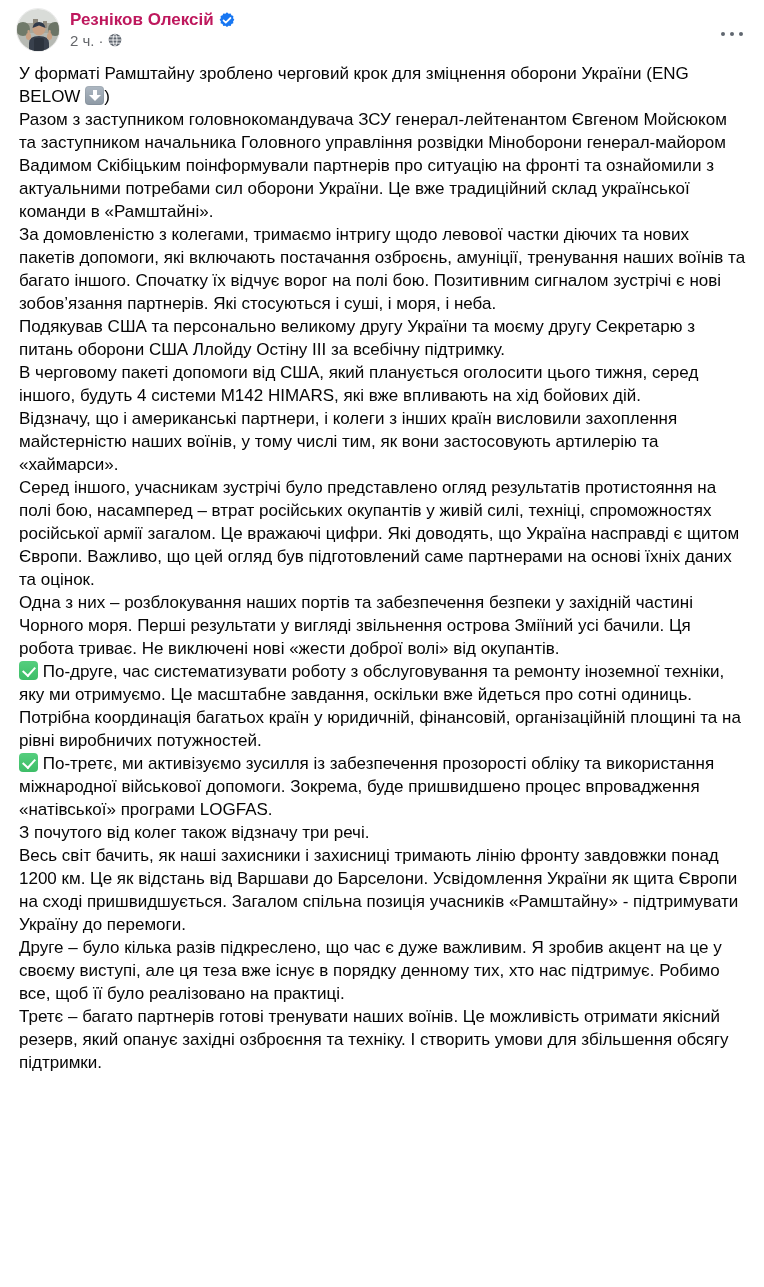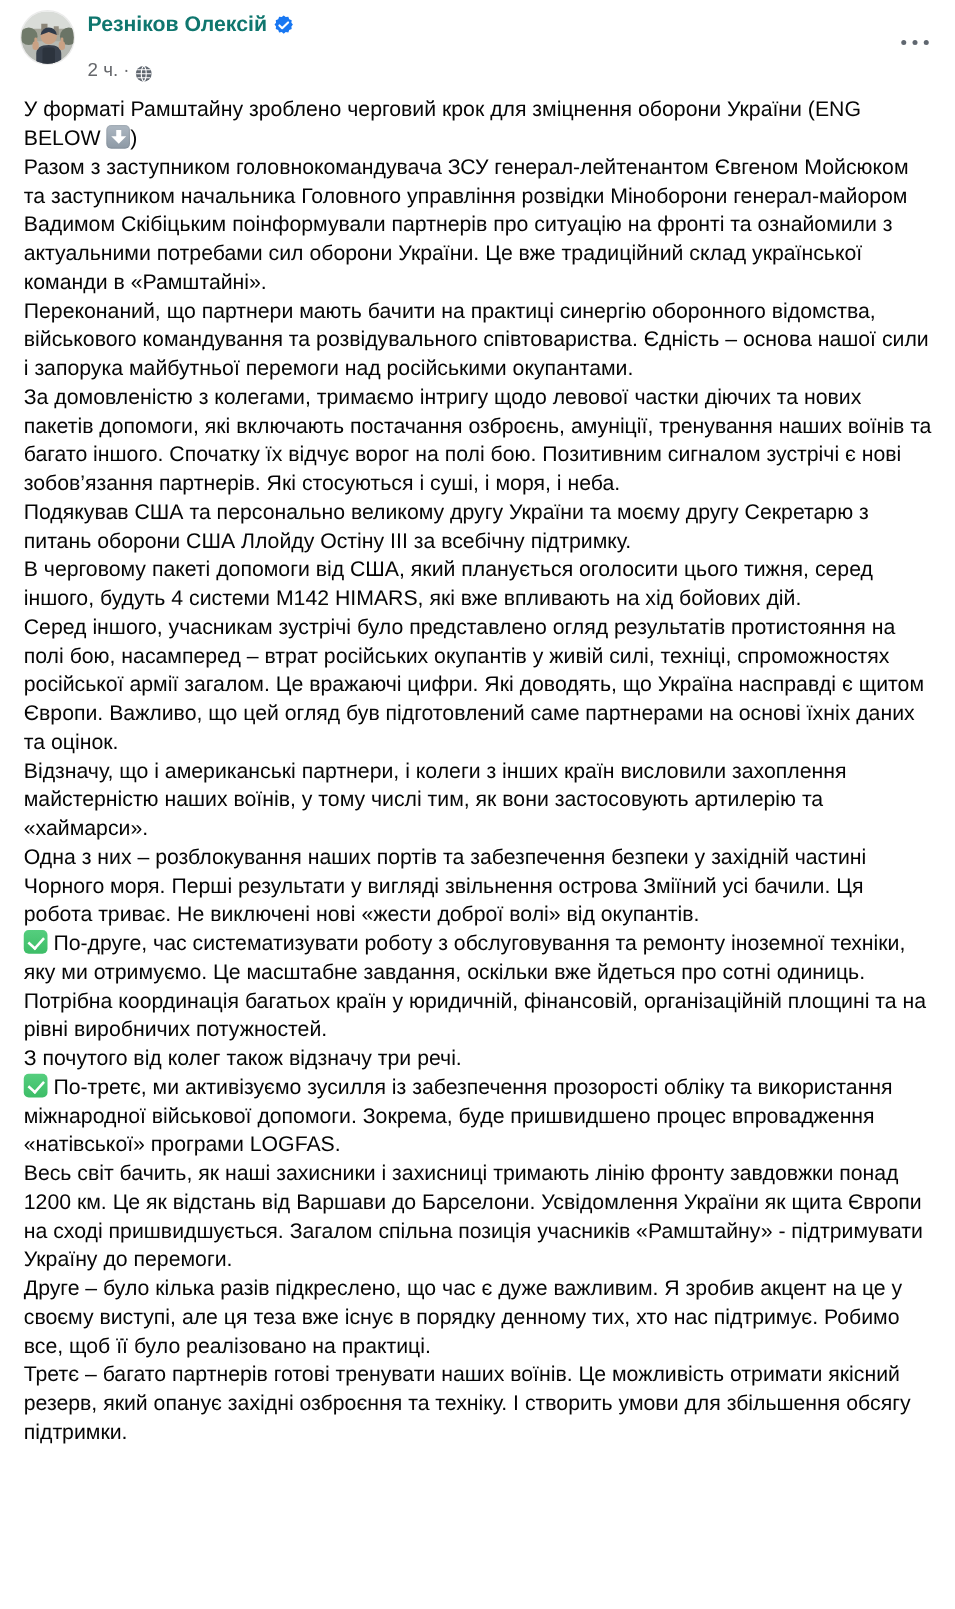--- a/index.html
+++ b/index.html
@@ -20,27 +20,27 @@
   }
   .avatar {
     width:44px; height:44px; border-radius:50%;
     overflow:hidden; flex:0 0 44px; cursor:pointer;
     border:1px solid rgba(0,0,0,.08);
   }
   .avatar svg { display:block; }
   .header-info { margin-left:10px; flex:1; padding-top:1px; }
   .author-row { display:flex; align-items:center; gap:5px; }
   .author {
-    font-size:17px; font-weight:700; color:#0f766e;
+    font-size:17px; font-weight:700; color:#be185d;
     line-height:21px; cursor:pointer;
   }
   .verified { display:inline-flex; align-items:center; margin-top:1px; }
   .meta-row {
-    display:flex; align-items:flex-end; gap:4px;
-    font-size:15px; color:#65676b; margin-top:18px; line-height:18px;
+    display:flex; align-items:flex-start; gap:4px;
+    font-size:15px; color:#65676b; margin-top:2px; line-height:18px;
   }
   .meta-row .timestamp { cursor:pointer; }
   .globe { display:inline-flex; align-items:center; margin-top:1px; }
   .menu-btn {
     position:absolute; right:16px; top:22px;
     width:32px; height:24px; display:flex; align-items:center; justify-content:center;
     border-radius:6px; cursor:pointer;
   }
   .menu-btn .dot3 { width:4.5px; height:4.5px; border-radius:50%; background:#606770; margin:0 2.2px; }
 
@@ -130,28 +130,27 @@
     <div class="menu-btn">
       <span class="dot3"></span>
         <span class="dot3"></span>
         <span class="dot3"></span>
     </div>
   </div>
 
   <div class="post-body" id="post-body">
       <div class="paragraph">У форматі Рамштайну зроблено черговий крок для зміцнення оборони України (ENG BELOW <span class="emoji emoji-down"></span>)</div>
       <div class="paragraph">Разом з заступником головнокомандувача ЗСУ генерал-лейтенантом Євгеном Мойсюком та заступником начальника Головного управління розвідки Міноборони генерал-майором Вадимом Скібіцьким поінформували партнерів про ситуацію на фронті та ознайомили з актуальними потребами сил оборони України. Це вже традиційний склад української команди в «Рамштайні».</div>
-      <div class="paragraph">Переконаний, що партнери мають бачити на практиці синергію оборонного відомства, військового командування та розвідувального співтовариства. Єдність – основа нашої сили і запорука майбутньої перемоги над російськими окупантами.</div>
       <div class="paragraph">За домовленістю з колегами, тримаємо інтригу щодо левової частки діючих та нових пакетів допомоги, які включають постачання озброєнь, амуніції, тренування наших воїнів та багато іншого. Спочатку їх відчує ворог на полі бою. Позитивним сигналом зустрічі є нові зобов’язання партнерів. Які стосуються і суші, і моря, і неба.</div>
       <div class="paragraph">Подякував США та персонально великому другу України та моєму другу Секретарю з питань оборони США Ллойду Остіну III за всебічну підтримку.</div>
       <div class="paragraph">В черговому пакеті допомоги від США, який планується оголосити цього тижня, серед іншого, будуть 4 системи M142 HIMARS, які вже впливають на хід бойових дій.</div>
+      <div class="paragraph">Відзначу, що і американські партнери, і колеги з інших країн висловили захоплення майстерністю наших воїнів, у тому числі тим, як вони застосовують артилерію та «хаймарси».</div>
       <div class="paragraph">Серед іншого, учасникам зустрічі було представлено огляд результатів протистояння на полі бою, насамперед – втрат російських окупантів у живій силі, техніці, спроможностях російської армії загалом. Це вражаючі цифри. Які доводять, що Україна насправді є щитом Європи. Важливо, що цей огляд був підготовлений саме партнерами на основі їхніх даних та оцінок.</div>
-      <div class="paragraph">Відзначу, що і американські партнери, і колеги з інших країн висловили захоплення майстерністю наших воїнів, у тому числі тим, як вони застосовують артилерію та «хаймарси».</div>
       <div class="paragraph">Одна з них – розблокування наших портів та забезпечення безпеки у західній частині Чорного моря. Перші результати у вигляді звільнення острова Зміїний усі бачили. Ця робота триває. Не виключені нові «жести доброї волі» від окупантів.</div>
       <div class="paragraph"><span class="emoji emoji-check"></span> По-друге, час систематизувати роботу з обслуговування та ремонту іноземної техніки, яку ми отримуємо. Це масштабне завдання, оскільки вже йдеться про сотні одиниць. Потрібна координація багатьох країн у юридичній, фінансовій, організаційній площині та на рівні виробничих потужностей.</div>
+      <div class="paragraph"><span class="emoji emoji-check"></span> По-третє, ми активізуємо зусилля із забезпечення прозорості обліку та використання міжнародної військової допомоги. Зокрема, буде пришвидшено процес впровадження «натівської» програми LOGFAS.</div>
       <div class="paragraph">З почутого від колег також відзначу три речі.</div>
-      <div class="paragraph"><span class="emoji emoji-check"></span> По-третє, ми активізуємо зусилля із забезпечення прозорості обліку та використання міжнародної військової допомоги. Зокрема, буде пришвидшено процес впровадження «натівської» програми LOGFAS.</div>
       <div class="paragraph">Весь світ бачить, як наші захисники і захисниці тримають лінію фронту завдовжки понад 1200 км. Це як відстань від Варшави до Барселони. Усвідомлення України як щита Європи на сході пришвидшується. Загалом спільна позиція учасників «Рамштайну» - підтримувати Україну до перемоги.</div>
       <div class="paragraph">Друге – було кілька разів підкреслено, що час є дуже важливим. Я зробив акцент на це у своєму виступі, але ця теза вже існує в порядку денному тих, хто нас підтримує. Робимо все, щоб її було реалізовано на практиці.</div>
       <div class="paragraph">Третє – багато партнерів готові тренувати наших воїнів. Це можливість отримати якісний резерв, який опанує західні озброєння та техніку. І створить умови для збільшення обсягу підтримки.</div>
     </div>
 
 </div>
 
 </body></html>

